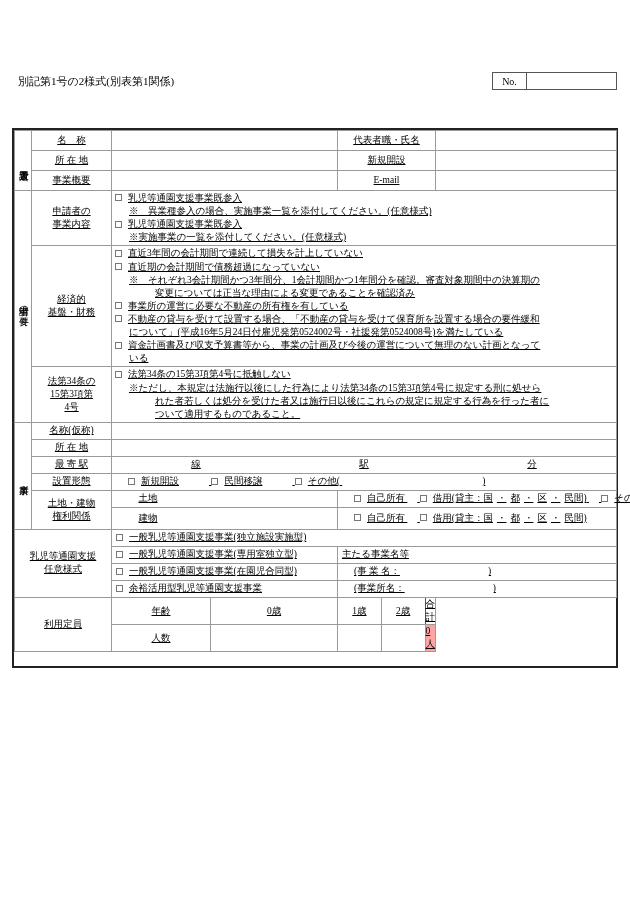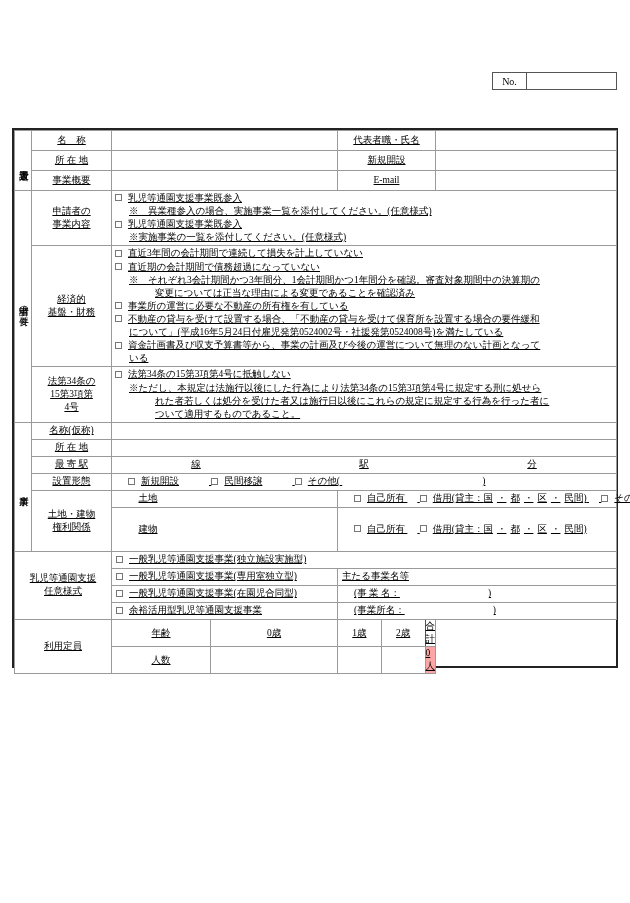--- a/index.html
+++ b/index.html
@@ -73,20 +73,21 @@
 
   .nowrapcell{white-space:nowrap;margin-left:12px;}
   .dot{padding:0 4px;}
 </style>
 </head>
 <body>
 
 <div class="page">
 
   <div class="hdr-row">
+    <div class="form-code">別記第1号の2様式(別表第1関係)</div>
     <div class="no-box">
       <div class="no-label">No.</div>
       <div class="no-val"></div>
     </div>
   </div>
 
 
   <div class="fr-top"></div>
   <div class="fr-bot"></div>
   <div class="fr-l"></div>
@@ -219,21 +220,21 @@
           <span><span class="cb"></span><span>借用(貸主：</span><span>国</span><span class="dot">・</span><span>都</span><span class="dot">・</span><span>区</span><span class="dot">・</span><span>民間)</span></span>
           <span style="display:inline-block;width:10px"></span>
           <span><span class="cb"></span><span>その他</span></span>
         </span>
       </td>
     </tr>
     <tr>
       <td class="lab2" style="height:17px;padding:0">
         <div style="width:72px;text-align:center">建物</div>
       </td>
-      <td colspan="2" style="padding:15px 4px">
+      <td colspan="2" style="padding:4px 4px">
         <span class="nowrapcell" style="font-size:9.5px">
           <span><span class="cb"></span><span>自己所有</span></span>
           <span style="display:inline-block;width:10px"></span>
           <span><span class="cb"></span><span>借用(貸主：</span><span>国</span><span class="dot">・</span><span>都</span><span class="dot">・</span><span>区</span><span class="dot">・</span><span>民間)</span></span>
         </span>
       </td>
     </tr>
 
     <tr>
       <td class="lab" colspan="2" rowspan="4">

